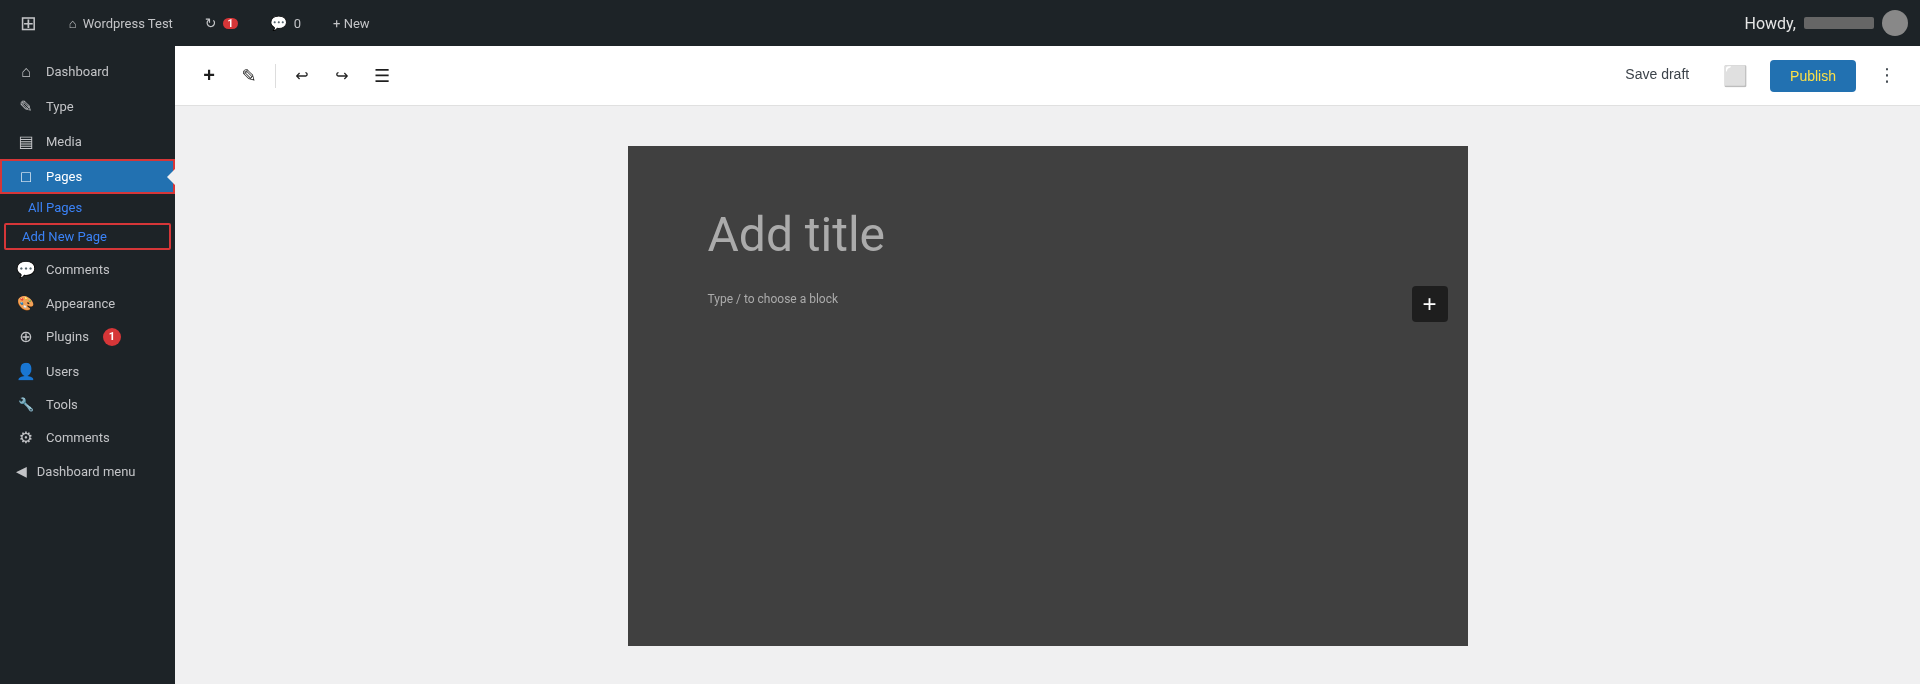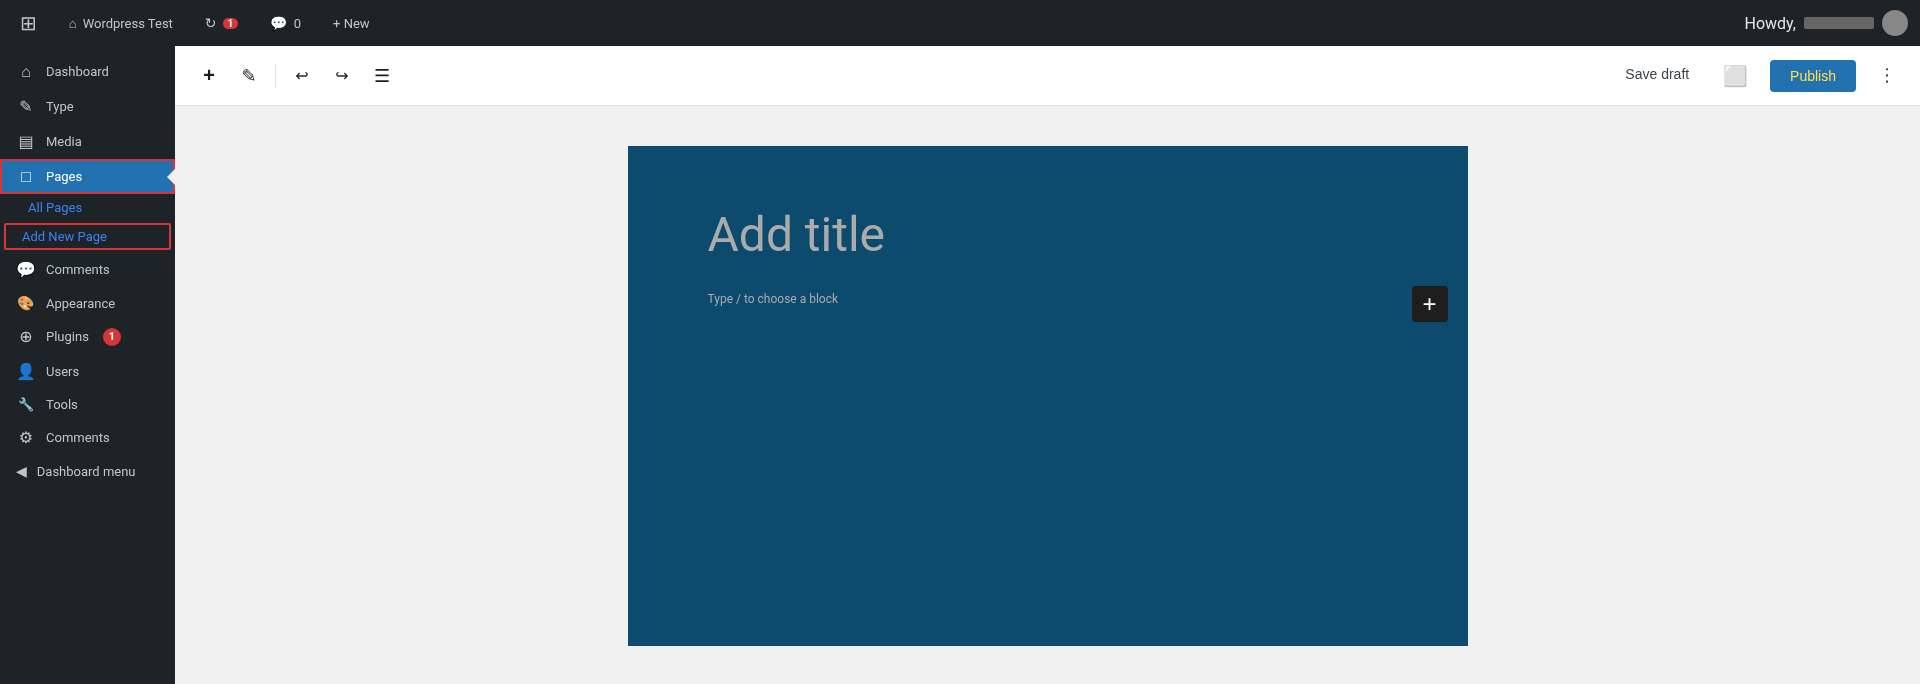--- a/index.html
+++ b/index.html
@@ -211,21 +211,21 @@
       flex: 1;
       overflow-y: auto;
       padding: 40px 0;
       display: flex;
       flex-direction: column;
       align-items: center;
     }
     .editor-inner {
       width: 100%;
       max-width: 840px;
-      background: #0c4a6e;
+      background: #404040;
       min-height: 500px;
       padding: 60px 80px;
       position: relative;
     }
     .title-area {
       width: 100%;
       margin-bottom: 24px;
     }
     .title-placeholder {
       font-size: 48px;

